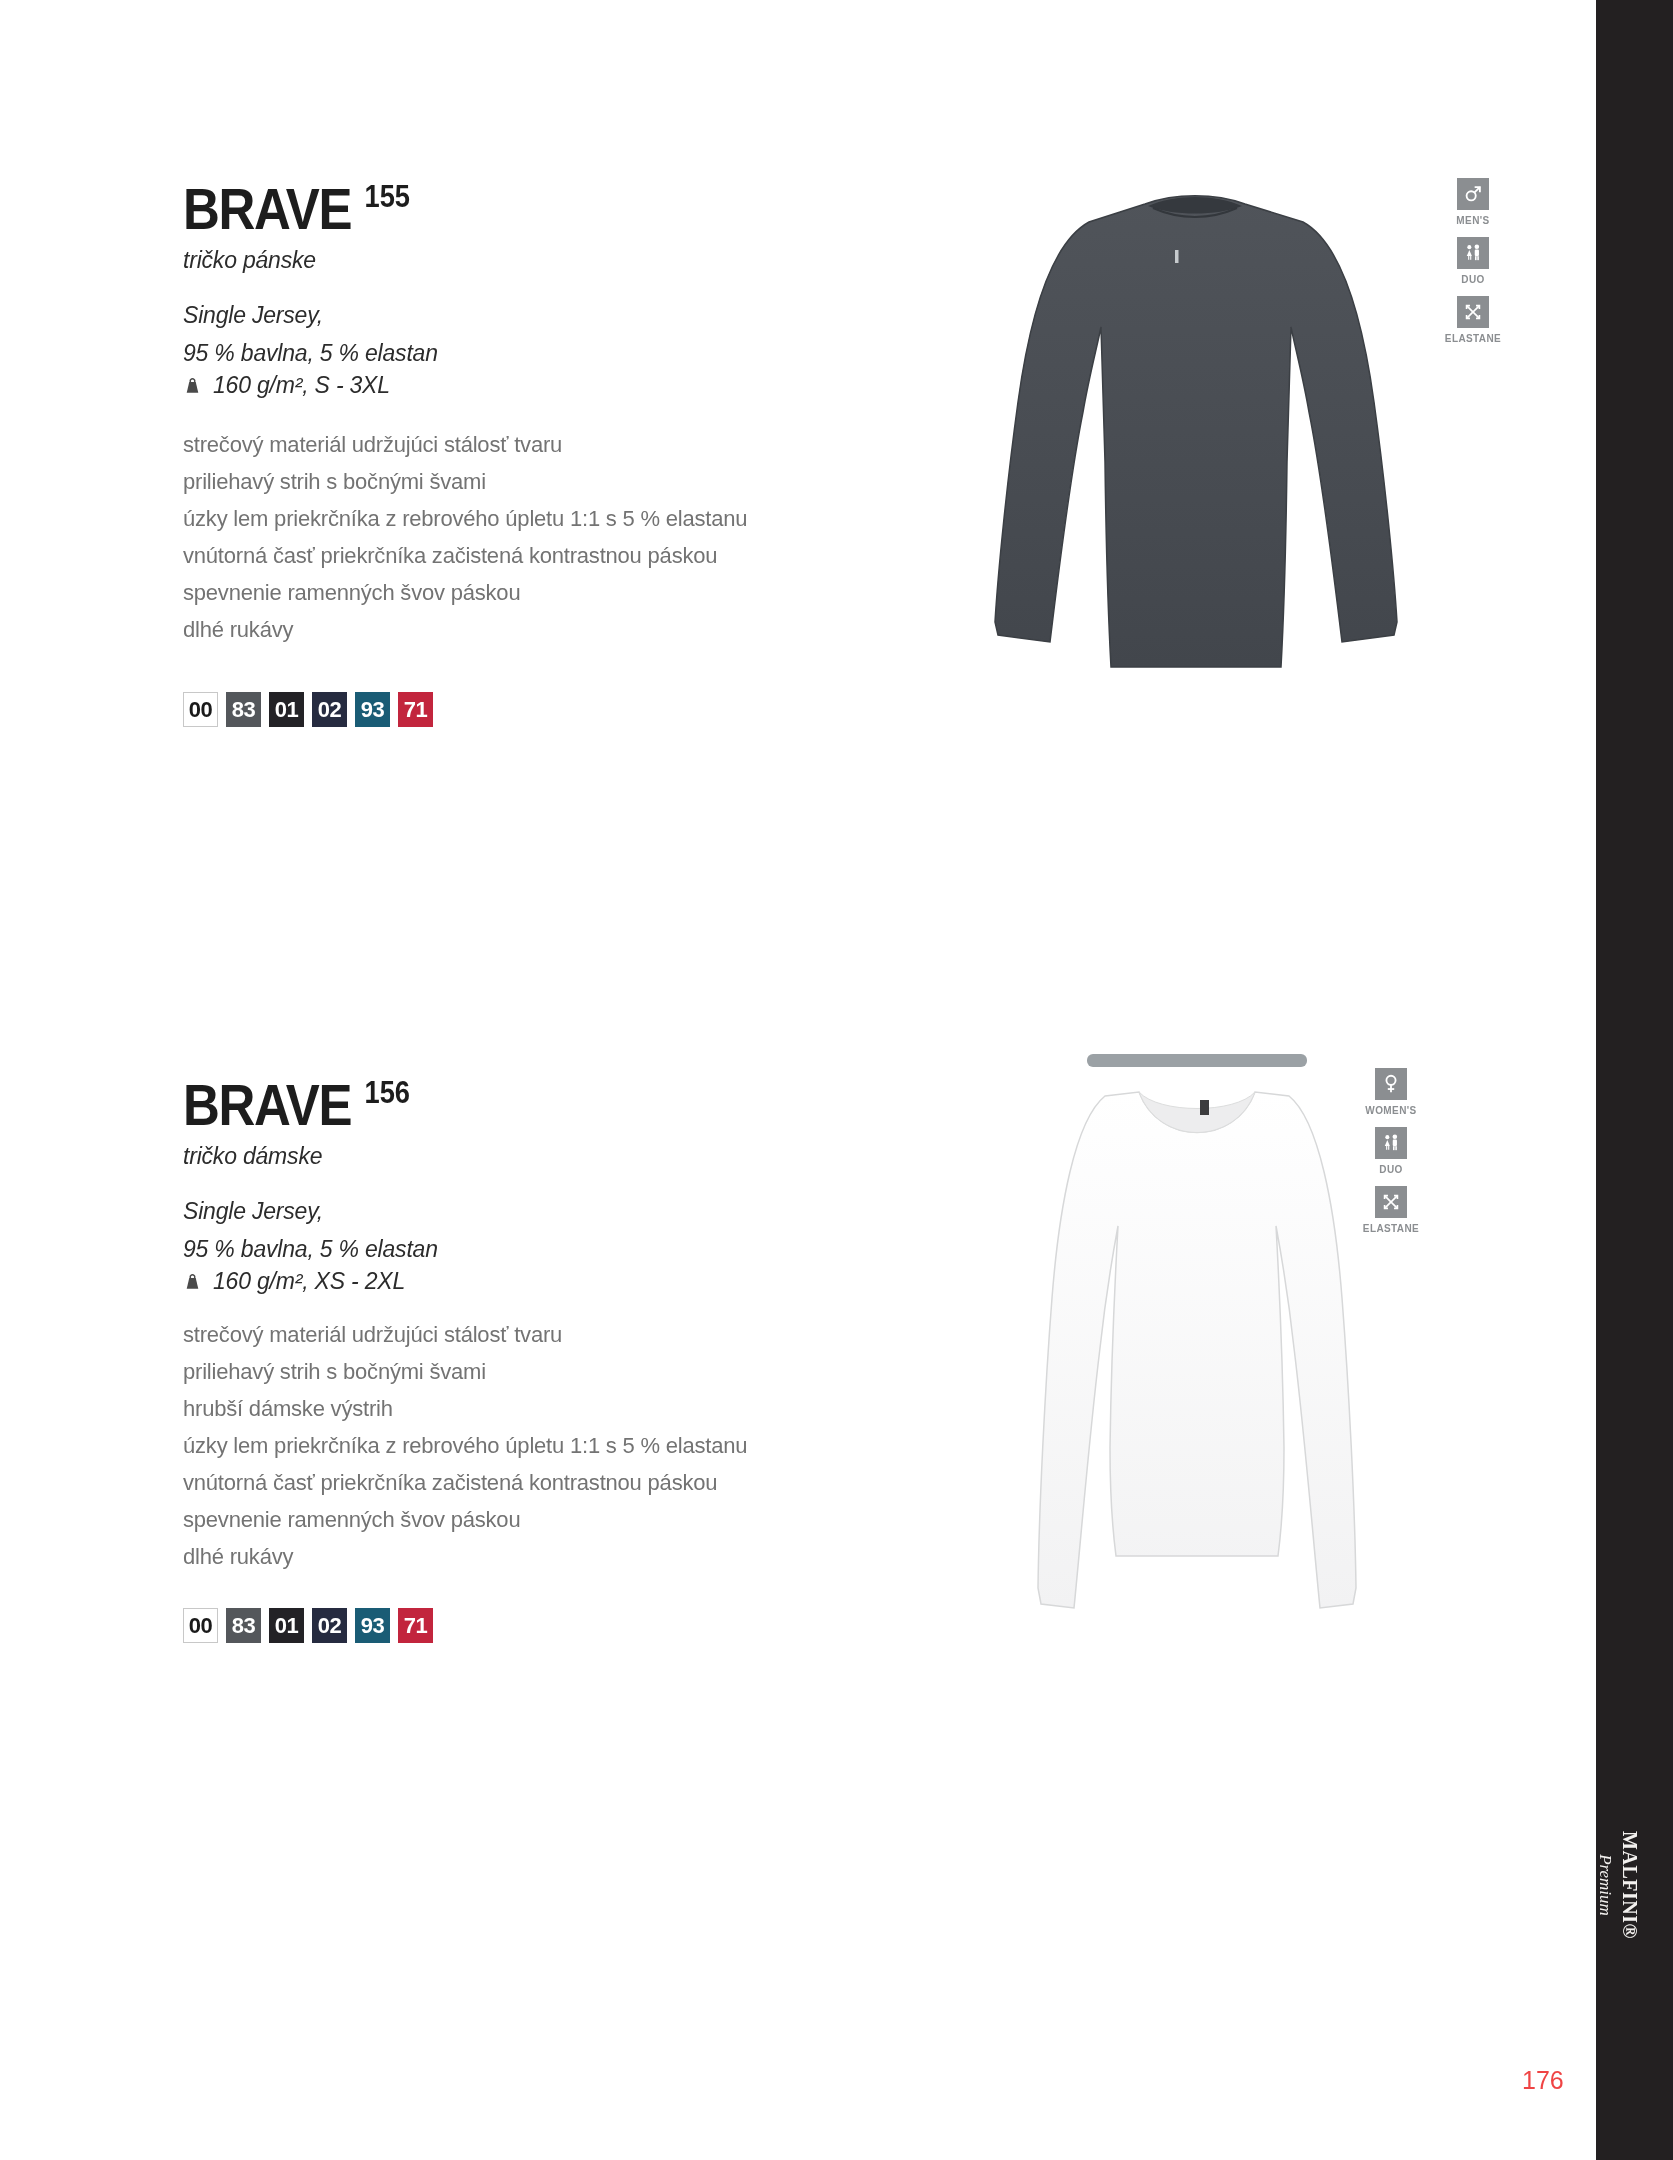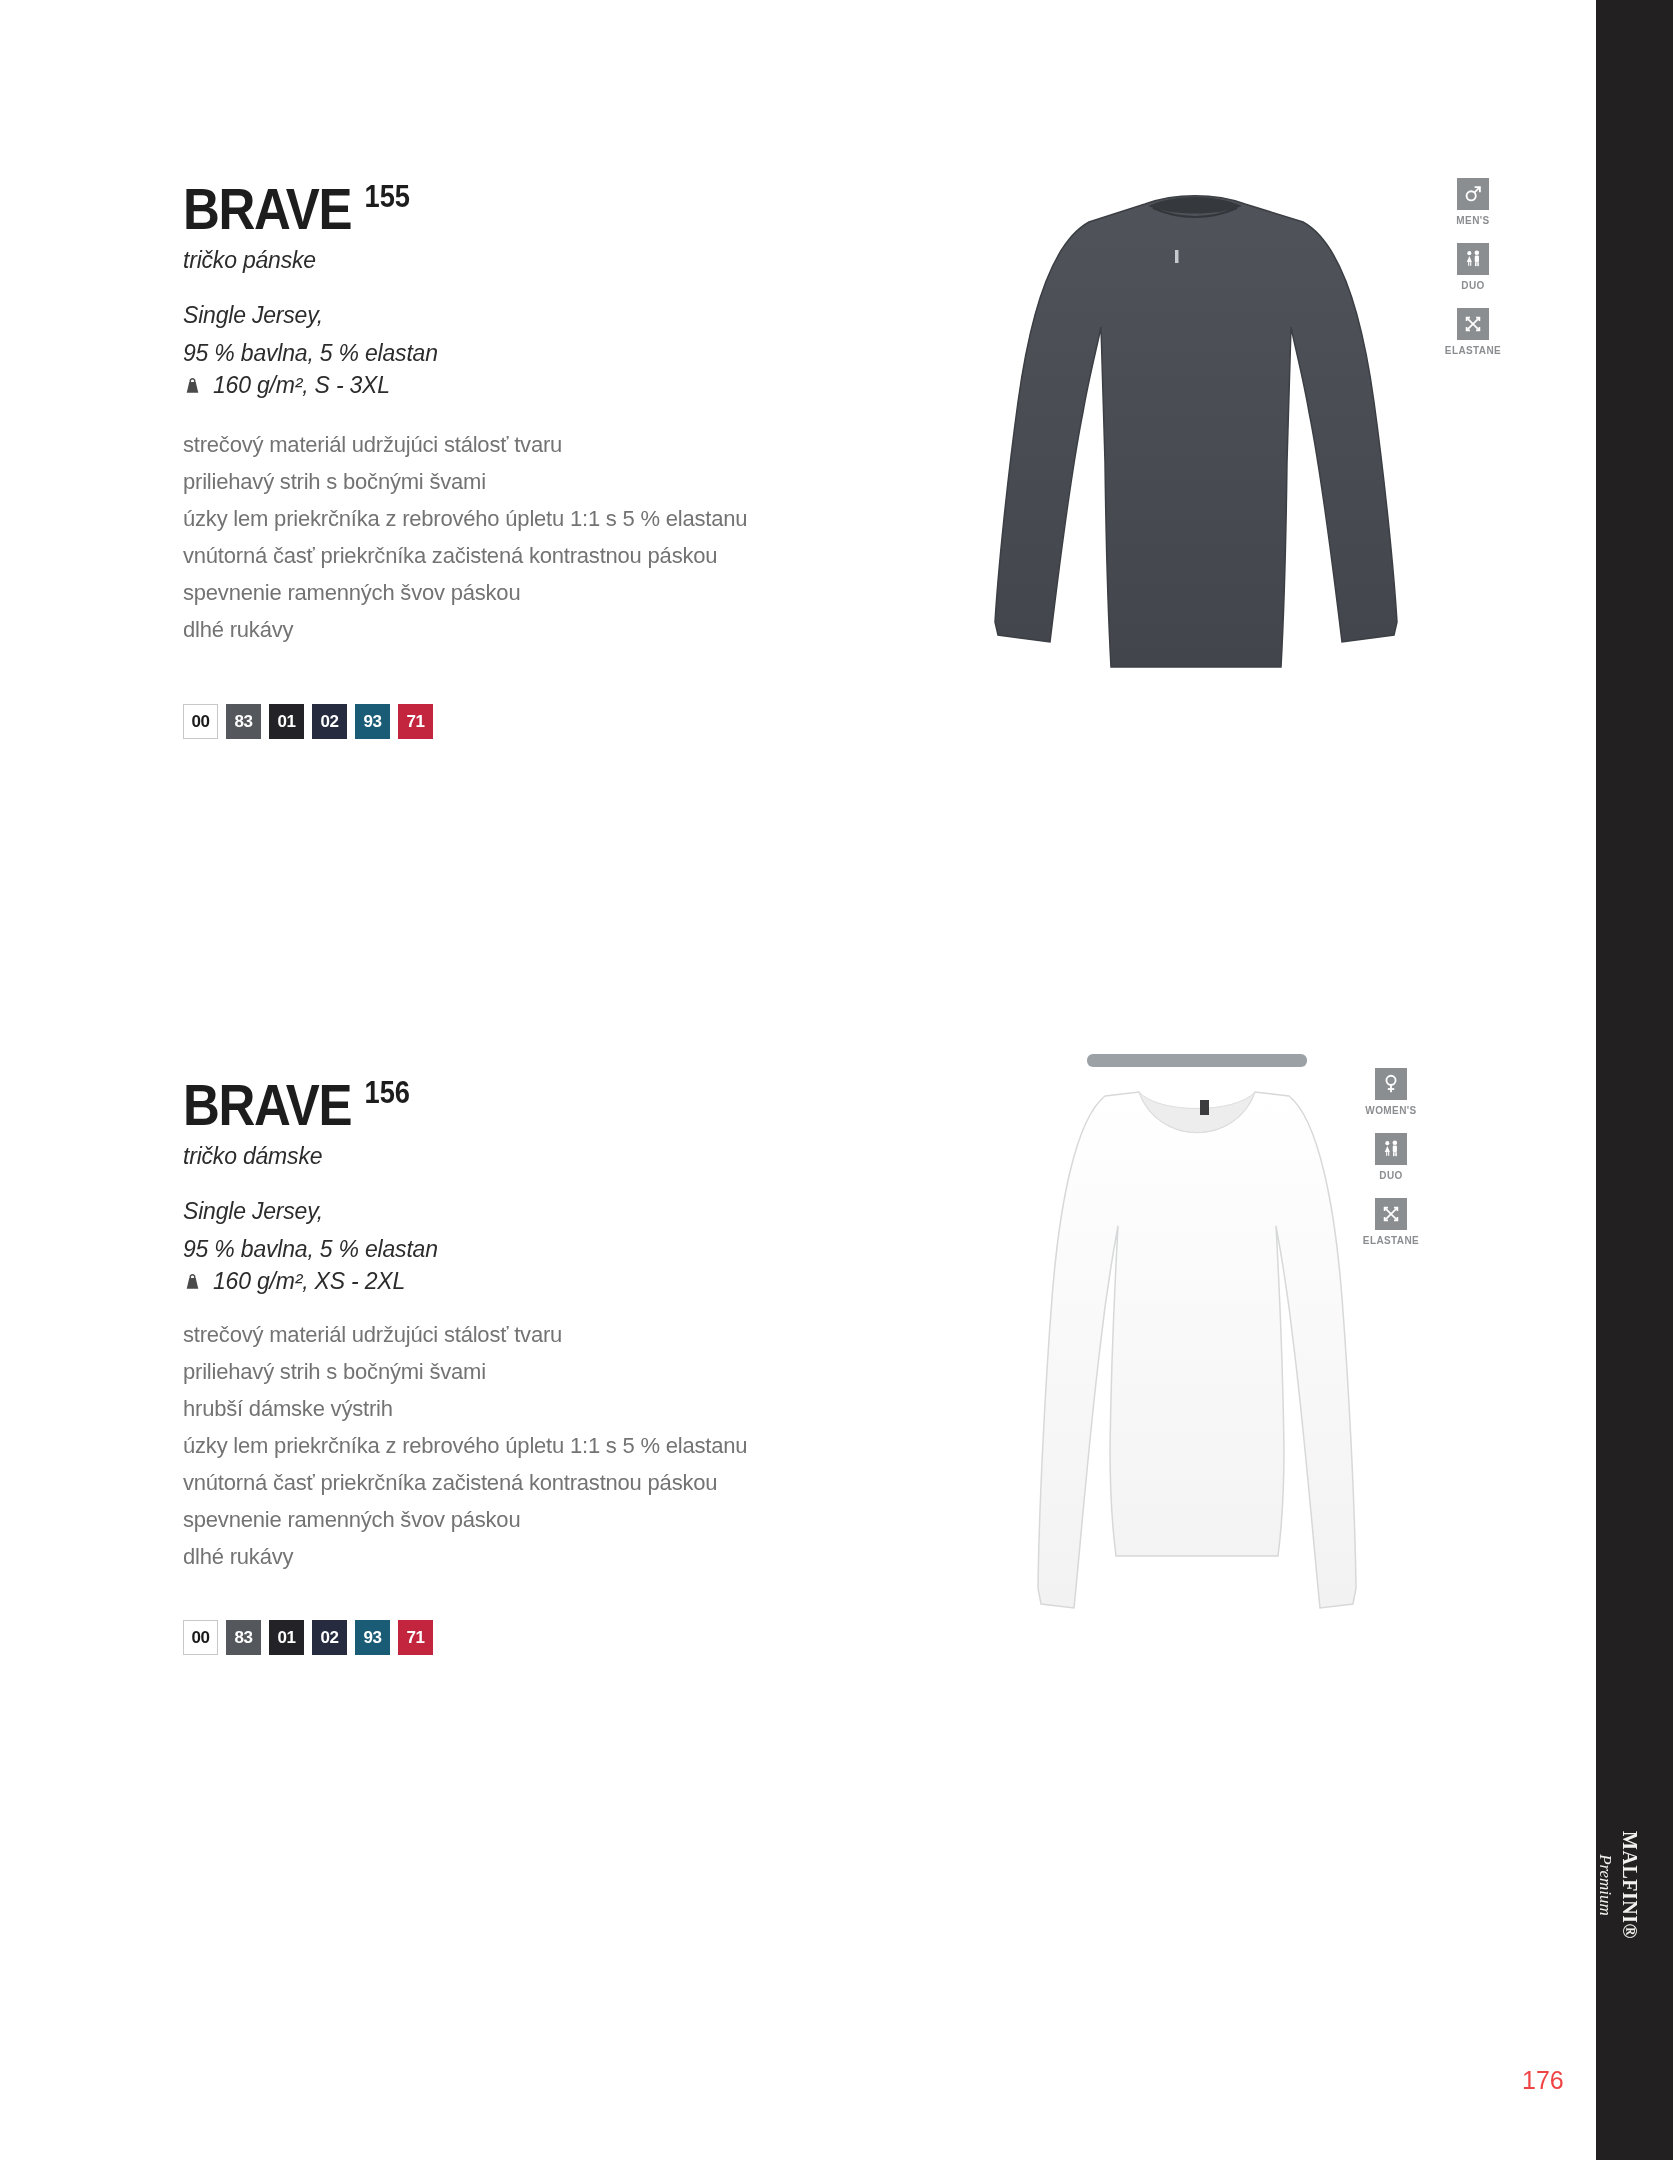--- a/index.html
+++ b/index.html
@@ -21,25 +21,25 @@
   .material { font-style:italic; font-size:23px; line-height:38px; color:#2c2c2c; letter-spacing:-0.2px; }
   .weight-line { display:flex; align-items:center; gap:11px; font-style:italic; font-size:23px; color:#2c2c2c; letter-spacing:-0.2px; }
   .weight-line svg { display:block; }
 
   .features { font-size:22px; line-height:37px; color:#737373; letter-spacing:-0.2px; }
 
   .swatches { display:flex; gap:8px; }
   .swatch {
     width:35px; height:35px; box-sizing:border-box;
     display:flex; align-items:center; justify-content:center;
-    font-size:17px; font-weight:700; letter-spacing:-0.5px;margin-top:12px;
+    font-size:22px; font-weight:700; letter-spacing:-0.5px;
   }
 
   
-  .badges { display:flex; flex-direction:column; align-items:center; gap:17px; width:96px; }
+  .badges { display:flex; flex-direction:column; align-items:center; gap:11px; width:96px; }
   .badge { display:flex; flex-direction:column; align-items:center; }
   .badge-square { width:32px; height:32px; background:#8b8e91; display:flex; align-items:center; justify-content:center; }
   .badge-square svg { display:block; }
   .badge-label { margin-top:5px; font-size:10px; font-weight:700; color:#8b8e91; letter-spacing:0.4px; white-space:nowrap; }
 
   
   .sidebar { position:absolute; right:0; top:0; width:110px; height:2160px; background:#232021; }
   .sidebar-anchor { position:absolute; left:1563px; top:1800px; width:110px; height:170px;
                     display:flex; align-items:center; justify-content:center; }
   .sidebar-rotor { transform:rotate(90deg); text-align:center; white-space:nowrap; }

